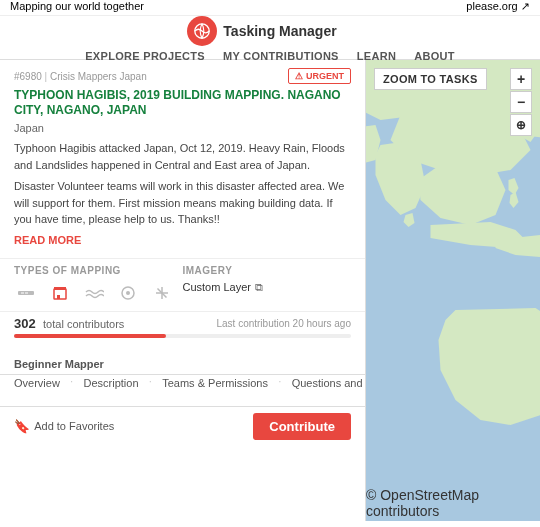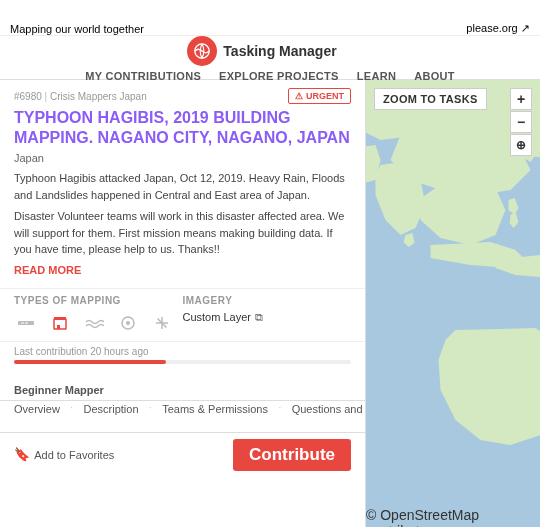--- a/index.html
+++ b/index.html
@@ -4,23 +4,23 @@
   <style>
     * { box-sizing: border-box; margin: 0; padding: 0; }
     body { font-family: Arial, sans-serif; font-size: 12px; background: #fff; width: 540px; height: 527px; overflow: hidden; }
 
     
     .top-banner {
       background: #fff;
       border-bottom: 1px solid #eee;
       display: flex;
       justify-content: space-between;
-      align-items: flex-end;
+      align-items: flex-start;
       padding: 0 10px;
-      height: 36px;
+      height: 16px;
       font-size: 11px;
     }
 
     
     .nav {
       display: flex;
       align-items: center;
       height: 44px;
       border-bottom: 1px solid #ddd;
       padding: 0 8px;
@@ -109,23 +109,23 @@
       font-weight: bold;
       padding: 2px 6px;
       border-radius: 2px;
       display: flex;
       align-items: center;
       gap: 3px;
     }
     .urgent-icon { font-size: 9px; }
 
     .project-title {
-      font-size: 16px;
-      font-weight: bold;
-      color: #8b5cf6;
+      font-size: 12px;
+      font-weight: bold;
+      color: #15803d;
       text-transform: uppercase;
       line-height: 1.25;
       margin-bottom: 4px;
     }
     .project-country {
       font-size: 11px;
       color: #666;
       margin-bottom: 6px;
     }
     .project-desc {
@@ -231,21 +231,21 @@
       color: #555;
       font-size: 11px;
       cursor: pointer;
       background: none;
       border: none;
     }
     .bookmark-icon { color: #555; font-size: 13px; }
     .contribute-btn {
       background: #e8473f;
       color: white;
-      font-size: 17px;
+      font-size: 13px;
       font-weight: bold;
       border: none;
       padding: 6px 16px;
       border-radius: 3px;
       cursor: pointer;
     }
 
     
     .info-rows {
       display: flex;
@@ -323,22 +323,22 @@
       <svg viewBox="0 0 20 20">
           <circle cx="10" cy="10" r="8" fill="none" stroke="white" stroke-width="1.5"></circle>
           <path d="M2 10 Q6 6 10 10 Q14 14 18 10" stroke="white" stroke-width="1.5" fill="none"></path>
           <path d="M10 2 Q12 6 12 10 Q12 14 10 18" stroke="white" stroke-width="1.2" fill="none"></path>
           <path d="M10 2 Q8 6 8 10 Q8 14 10 18" stroke="white" stroke-width="1.2" fill="none"></path>
         </svg>
     </div>
     <span class="nav-logo-text">Tasking Manager</span>
   </div>
   <div class="nav-links">
+    <span class="nav-link">EXPLORE PROJECTS</span>
     <span class="nav-link">MY CONTRIBUTIONS</span>
-    <span class="nav-link">EXPLORE PROJECTS</span>
     <span class="nav-link">LEARN</span>
     <span class="nav-link">ABOUT</span>
   </div>
   <div class="nav-right">
     <div class="nav-bell">🔔</div>
     <div class="nav-user">
       <div class="nav-user-avatar"></div>
       <span style="font-size:10px;color:#999;">hotosm_user</span>
 
     </div>
@@ -416,20 +416,24 @@
         <div class="section-label">IMAGERY</div>
         <div style="display:flex;align-items:center;gap:4px;">
           <span class="custom-layer-text">Custom Layer</span>
           <span class="copy-icon">⧉</span>
         </div>
       </div>
     </div>
 
     <div class="bottom-section">
       <div class="contributors-row">
+        <div>
+          <span class="contributors-count">302</span>
+          <span class="contributors-label">total contributors</span>
+        </div>
         <span class="last-contribution">Last contribution 20 hours ago</span>
       </div>
       <div class="progress-bar">
         <div class="progress-fill" style="width:45%;background:#e8473f;"></div>
       </div>
       <div class="skill-level">Beginner Mapper</div>
     </div>
 
     <div class="tabs-section">
       <span class="tab-item">Overview</span>

